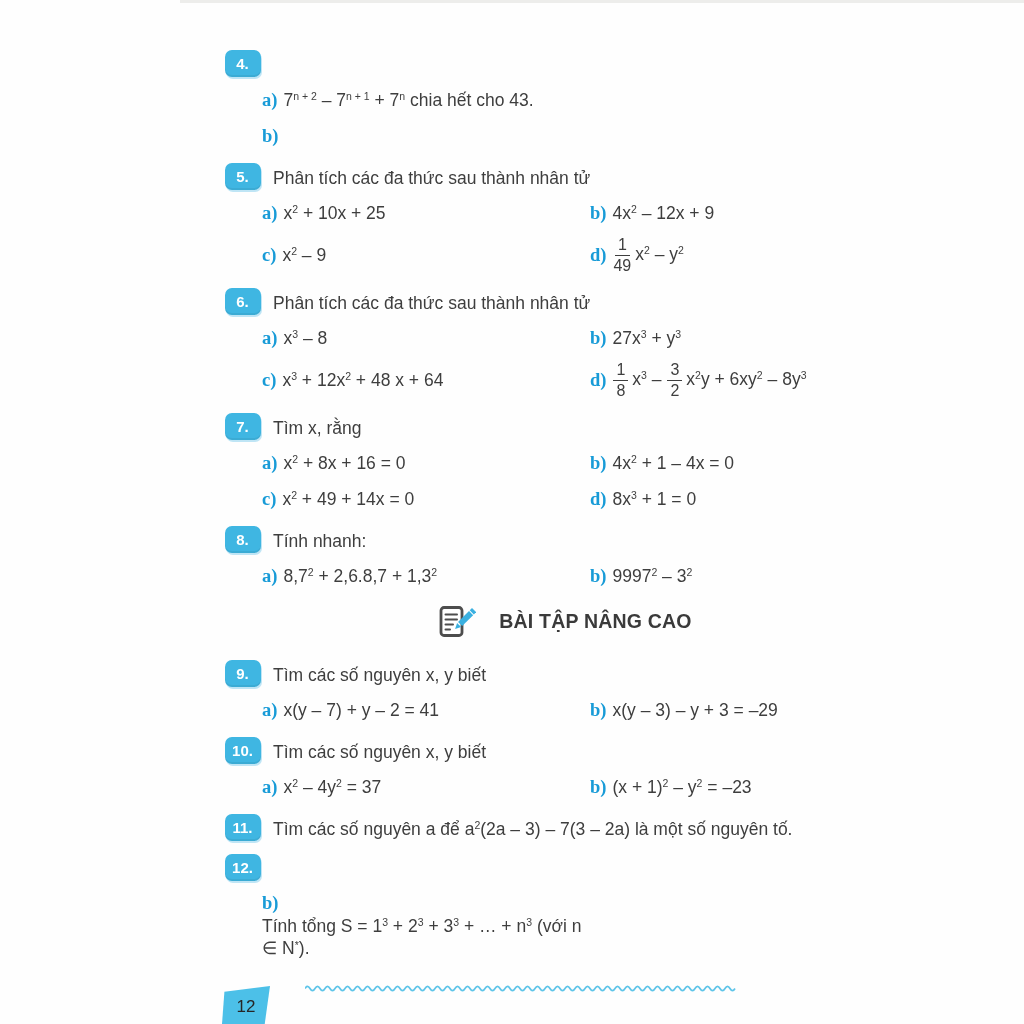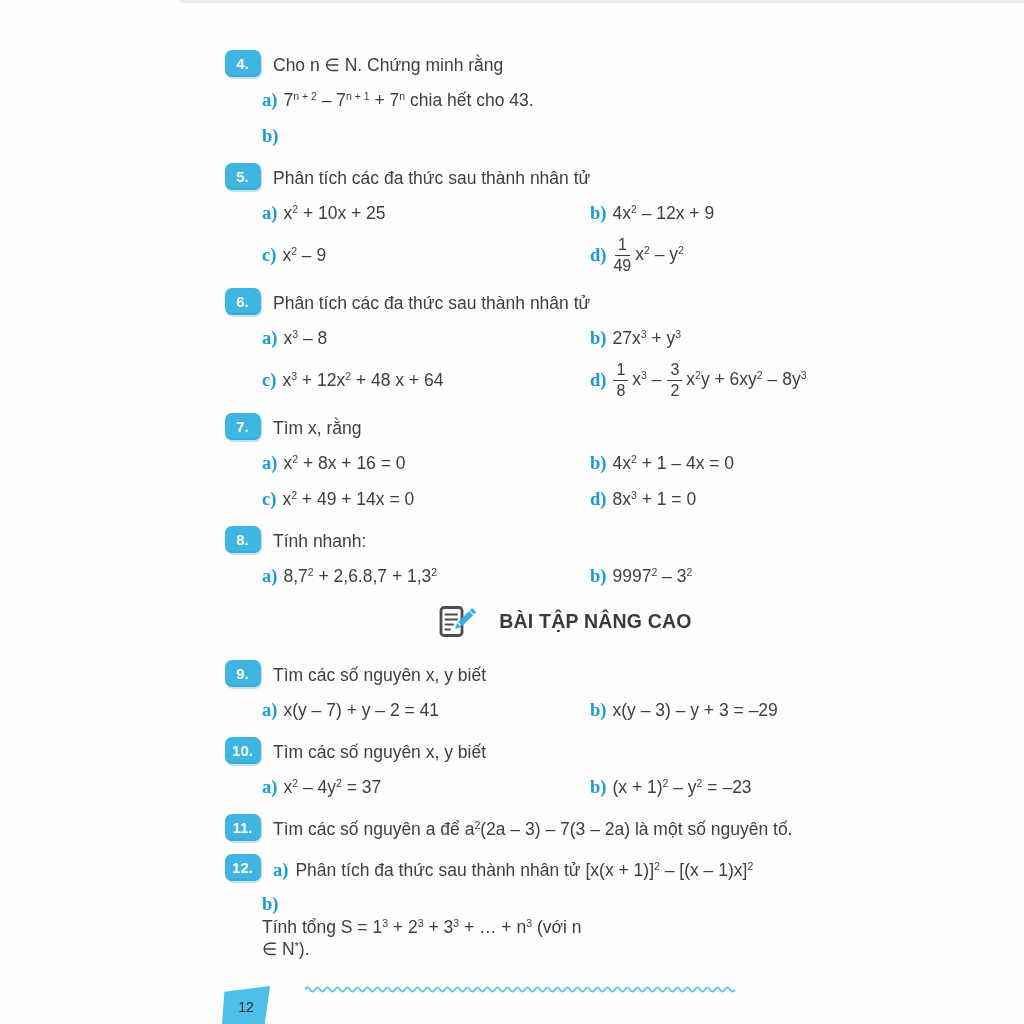--- a/index.html
+++ b/index.html
@@ -85,36 +85,35 @@
 
   .wave { margin: 20px 0 0 80px; }
 
   .page-tab {
     position: absolute;
     left: 222px; bottom: 0;
     width: 48px; height: 38px;
     background: #4cc0e8;
     clip-path: polygon(5% 15%, 100% 0%, 89% 100%, 0% 100%);
     display: flex; align-items: center; justify-content: center;
-    font-size: 14px; color: #262626;
+    font-size: 17px; color: #262626;
     padding-top: 3px; box-sizing: border-box;
   }
 </style>
 </head>
 <body>
 
 <div class="page">
   <div class="top-edge"></div>
 
   <div class="content">
     <div class="section">
         <div class="ex">
           <div class="ex-head">
             <span class="badge">4.</span>
-            <span class="ex-title">Cho n ∈ N. Chứng minh rằng</span>
           </div>
           <div class="row">
             <div class="cell">
               <span class="sub-label">a)</span>
               <span class="math">7<sup>n + 2</sup> – 7<sup>n + 1</sup> + 7<sup>n</sup> chia hết cho 43.</span>
             </div>
           </div>
           <div class="row">
             <div class="cell">
               <span class="sub-label">b)</span>
@@ -281,21 +280,20 @@
         </div>
         <div class="ex">
           <div class="ex-head">
             <span class="badge">11.</span>
             <span class="ex-title">Tìm các số nguyên a để a<sup>2</sup>(2a – 3) – 7(3 – 2a) là một số nguyên tố.</span>
           </div>
         </div>
         <div class="ex">
           <div class="ex-head">
             <span class="badge">12.</span>
-            <span class="ex-title"><span class="sub-label">a)</span>Phân tích đa thức sau thành nhân tử [x(x + 1)]<sup>2</sup> – [(x – 1)x]<sup>2</sup></span>
           </div>
           <div class="row">
             <div class="cell">
               <span class="sub-label">b)</span>
               <span class="math">Tính tổng S = 1<sup>3</sup> + 2<sup>3</sup> + 3<sup>3</sup> + … + n<sup>3</sup> (với n ∈ N<sup>*</sup>).</span>
             </div>
           </div>
         </div>
       </div>
 

